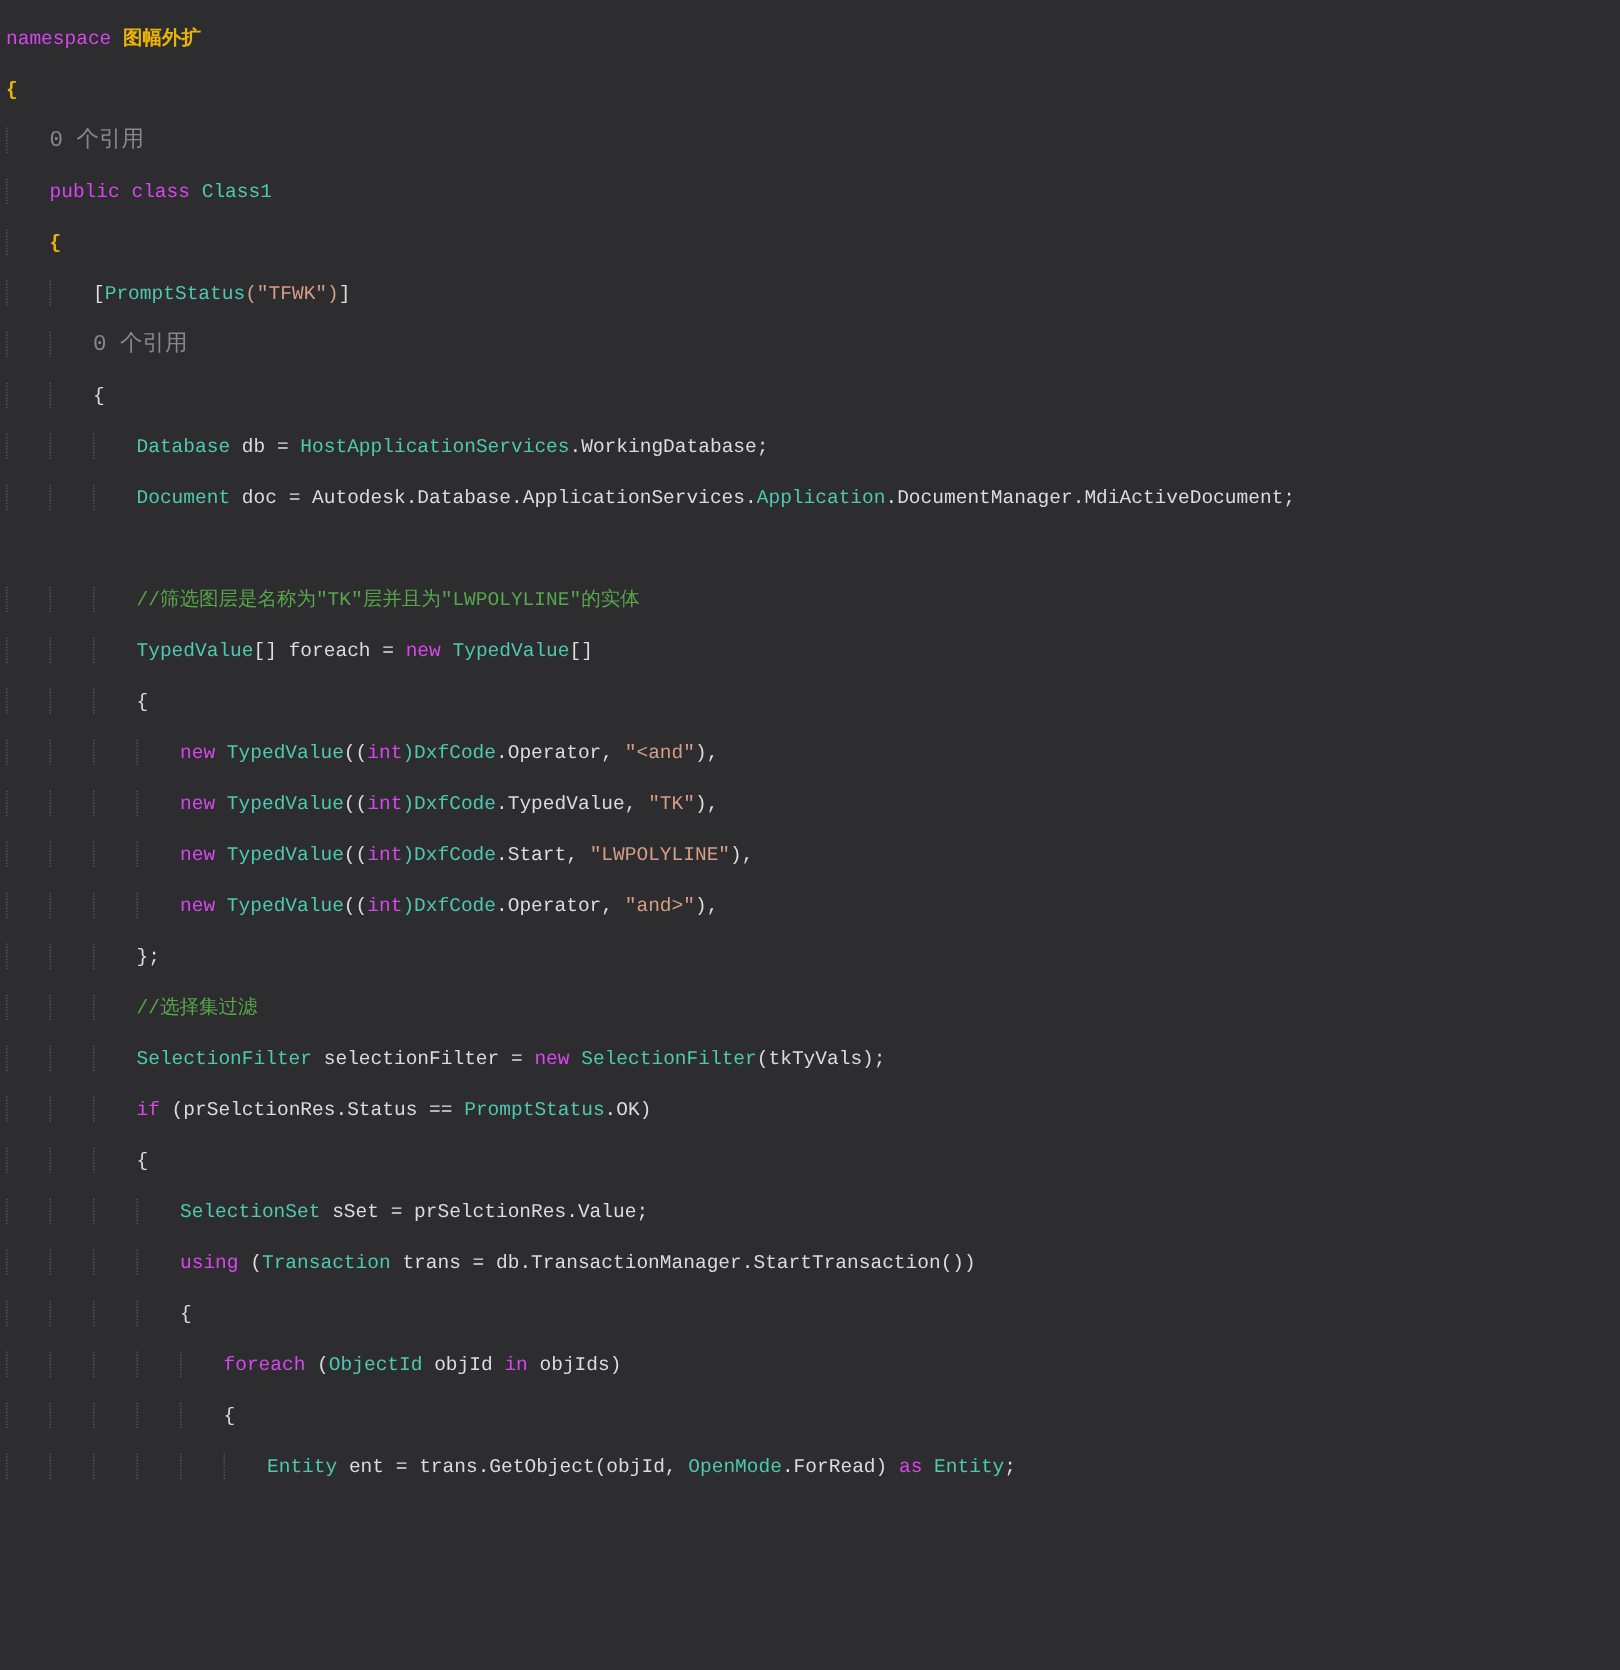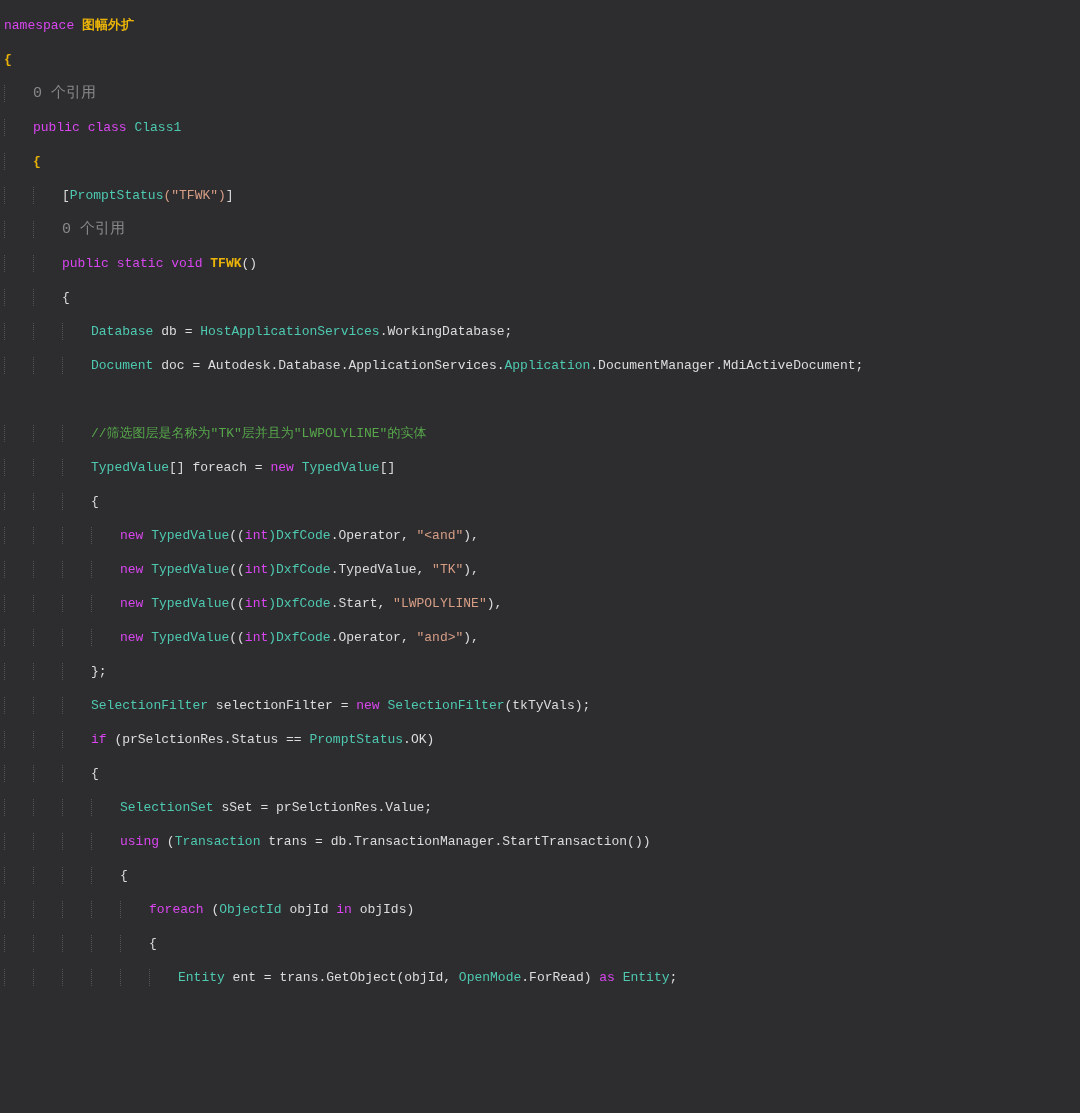--- a/index.html
+++ b/index.html
@@ -39,33 +39,33 @@
 <body>
 
 <div class="editor">
 <div class="line"><span class="kw">namespace</span> <span class="ident">图幅外扩</span></div>
 <div class="line"><span class="ident">{</span></div>
 <div class="line"><span class="indent-guide"></span><span class="ref">0 个引用</span></div>
 <div class="line"><span class="indent-guide"></span><span class="kw">public</span> <span class="kw">class</span> <span class="type">Class1</span></div>
 <div class="line"><span class="indent-guide"></span><span class="ident">{</span></div>
 <div class="line"><span class="indent-guide"></span><span class="indent-guide"></span><span>[</span><span class="type">PromptStatus</span><span class="str">("TFWK")</span><span>]</span></div>
 <div class="line"><span class="indent-guide"></span><span class="indent-guide"></span><span class="ref">0 个引用</span></div>
-<div class="line"><span class="indent-guide"></span><span class="indent-guide"></span><span class="kw">public</span> <span class="kw">static</span> <span class="kw">void</span> <span class="ident">TFWK</span><span>()</span></div>
 <div class="line"><span class="indent-guide"></span><span class="indent-guide"></span><span>{</span></div>
 <div class="line"><span class="indent-guide"></span><span class="indent-guide"></span><span class="indent-guide"></span><span class="type">Database</span><span> db = </span><span class="type">HostApplicationServices</span><span>.WorkingDatabase;</span></div>
 <div class="line"><span class="indent-guide"></span><span class="indent-guide"></span><span class="indent-guide"></span><span class="type">Document</span><span> doc = Autodesk.Database.ApplicationServices.</span><span class="type">Application</span><span>.DocumentManager.MdiActiveDocument;</span></div>
 <div class="line"></div>
 <div class="line"><span class="indent-guide"></span><span class="indent-guide"></span><span class="indent-guide"></span><span class="cmt">//筛选图层是名称为"TK"层并且为"LWPOLYLINE"的实体</span></div>
 <div class="line"><span class="indent-guide"></span><span class="indent-guide"></span><span class="indent-guide"></span><span class="type">TypedValue</span><span>[] foreach = </span><span class="kw">new</span> <span class="type">TypedValue</span><span>[]</span></div>
 <div class="line"><span class="indent-guide"></span><span class="indent-guide"></span><span class="indent-guide"></span><span>{</span></div>
 <div class="line"><span class="indent-guide"></span><span class="indent-guide"></span><span class="indent-guide"></span><span class="indent-guide"></span><span class="kw">new</span> <span class="type">TypedValue</span><span>((</span><span class="kw">int</span><span class="type">)DxfCode</span><span>.Operator, </span><span class="str">"&lt;and"</span><span>),</span></div>
 <div class="line"><span class="indent-guide"></span><span class="indent-guide"></span><span class="indent-guide"></span><span class="indent-guide"></span><span class="kw">new</span> <span class="type">TypedValue</span><span>((</span><span class="kw">int</span><span class="type">)DxfCode</span><span>.TypedValue, </span><span class="str">"TK"</span><span>),</span></div>
 <div class="line"><span class="indent-guide"></span><span class="indent-guide"></span><span class="indent-guide"></span><span class="indent-guide"></span><span class="kw">new</span> <span class="type">TypedValue</span><span>((</span><span class="kw">int</span><span class="type">)DxfCode</span><span>.Start, </span><span class="str">"LWPOLYLINE"</span><span>),</span></div>
 <div class="line"><span class="indent-guide"></span><span class="indent-guide"></span><span class="indent-guide"></span><span class="indent-guide"></span><span class="kw">new</span> <span class="type">TypedValue</span><span>((</span><span class="kw">int</span><span class="type">)DxfCode</span><span>.Operator, </span><span class="str">"and&gt;"</span><span>),</span></div>
 <div class="line"><span class="indent-guide"></span><span class="indent-guide"></span><span class="indent-guide"></span><span>};</span></div>
+<div class="line"><span class="indent-guide"></span><span class="indent-guide"></span><span class="indent-guide"></span><span class="cmt">//选择集过滤</span></div>
 <div class="line"><span class="indent-guide"></span><span class="indent-guide"></span><span class="indent-guide"></span><span class="type">SelectionFilter</span><span> selectionFilter = </span><span class="kw">new</span> <span class="type">SelectionFilter</span><span>(tkTyVals);</span></div>
 <div class="line"><span class="indent-guide"></span><span class="indent-guide"></span><span class="indent-guide"></span><span class="kw">if</span><span> (prSelctionRes.Status == </span><span class="type">PromptStatus</span><span>.OK)</span></div>
 <div class="line"><span class="indent-guide"></span><span class="indent-guide"></span><span class="indent-guide"></span><span>{</span></div>
 <div class="line"><span class="indent-guide"></span><span class="indent-guide"></span><span class="indent-guide"></span><span class="indent-guide"></span><span class="type">SelectionSet</span><span> sSet = prSelctionRes.Value;</span></div>
 <div class="line"><span class="indent-guide"></span><span class="indent-guide"></span><span class="indent-guide"></span><span class="indent-guide"></span><span class="kw">using</span><span> (</span><span class="type">Transaction</span><span> trans = db.TransactionManager.StartTransaction())</span></div>
 <div class="line"><span class="indent-guide"></span><span class="indent-guide"></span><span class="indent-guide"></span><span class="indent-guide"></span><span>{</span></div>
 <div class="line"><span class="indent-guide"></span><span class="indent-guide"></span><span class="indent-guide"></span><span class="indent-guide"></span><span class="indent-guide"></span><span class="kw">foreach</span><span> (</span><span class="type">ObjectId</span><span> objId </span><span class="kw">in</span><span> objIds)</span></div>
 <div class="line"><span class="indent-guide"></span><span class="indent-guide"></span><span class="indent-guide"></span><span class="indent-guide"></span><span class="indent-guide"></span><span>{</span></div>
 <div class="line"><span class="indent-guide"></span><span class="indent-guide"></span><span class="indent-guide"></span><span class="indent-guide"></span><span class="indent-guide"></span><span class="indent-guide"></span><span class="type">Entity</span><span> ent = trans.GetObject(objId, </span><span class="type">OpenMode</span><span>.ForRead) </span><span class="kw">as</span> <span class="type">Entity</span><span>;</span></div>
 

